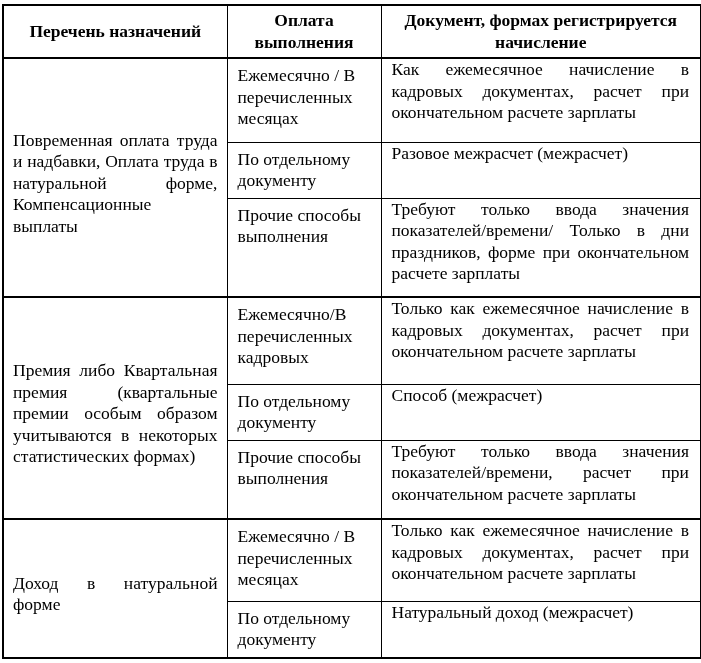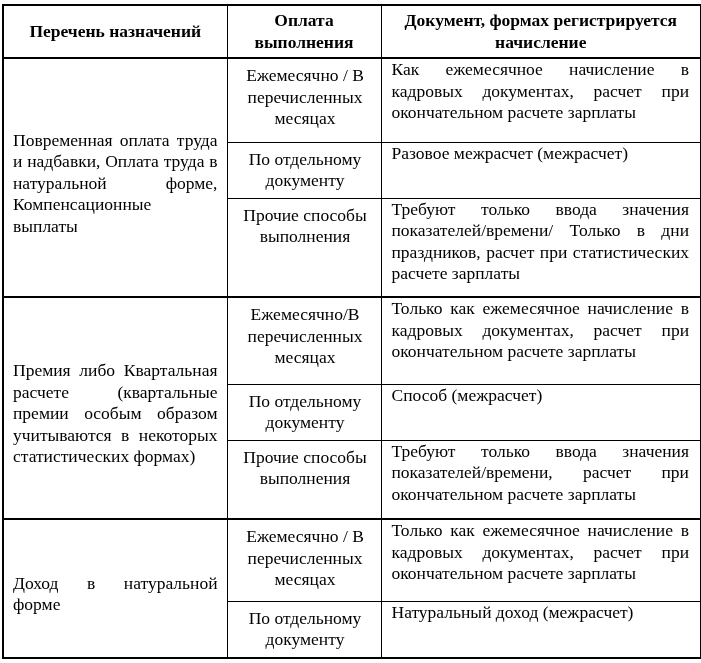--- a/index.html
+++ b/index.html
@@ -46,21 +46,21 @@
 
   tbody tr.group-start td { border-top: 2px solid #000000; }
 
   td.assignment {
     vertical-align: middle;
     text-align: justify;
     padding: 18px 9px 6px 9px;
   }
   td.method {
     vertical-align: top;
-    text-align: center;
+    text-align: left;
     padding: 6px 8px 6px 10px;
     margin-top: 8px;
   }
   td.document {
     vertical-align: top;
     text-align: justify;
     padding: 0 11px 6px 10px;
   }
 </style>
 </head>
@@ -86,26 +86,26 @@
         <td class="assignment" rowspan="3">Повременная оплата труда и надбавки, Оплата труда в натуральной форме, Компенсационные выплаты</td>
         <td class="method">Ежемесячно / В перечисленных месяцах</td>
         <td class="document">Как ежемесячное начисление в кадровых документах, расчет при окончательном расчете зарплаты</td>
       </tr>
       <tr style="height:53px">
         <td class="method">По отдельному документу</td>
         <td class="document">Разовое межрасчет (межрасчет)</td>
       </tr>
       <tr style="height:99px">
         <td class="method">Прочие способы выполнения</td>
-        <td class="document">Требуют только ввода значения показателей/времени/ Только в дни праздников, расчет при статистических расчете зарплаты</td>
+        <td class="document">Требуют только ввода значения показателей/времени/ Только в дни праздников, форме при окончательном расчете зарплаты</td>
       </tr>
 
       <tr class="group-start" style="height:87px">
-        <td class="assignment" rowspan="3">Премия либо Квартальная расчете (квартальные премии особым образом учитываются в некоторых статистических формах)</td>
-        <td class="method">Ежемесячно/В перечисленных месяцах</td>
+        <td class="assignment" rowspan="3">Премия либо Квартальная премия (квартальные премии особым образом учитываются в некоторых статистических формах)</td>
+        <td class="method">Ежемесячно/В перечисленных кадровых</td>
         <td class="document">Только как ежемесячное начисление в кадровых документах, расчет при окончательном расчете зарплаты</td>
       </tr>
       <tr style="height:53px">
         <td class="method">По отдельному документу</td>
         <td class="document">Способ (межрасчет)</td>
       </tr>
       <tr style="height:79px">
         <td class="method">Прочие способы выполнения</td>
         <td class="document">Требуют только ввода значения показателей/времени, расчет при окончательном расчете зарплаты</td>
       </tr>

